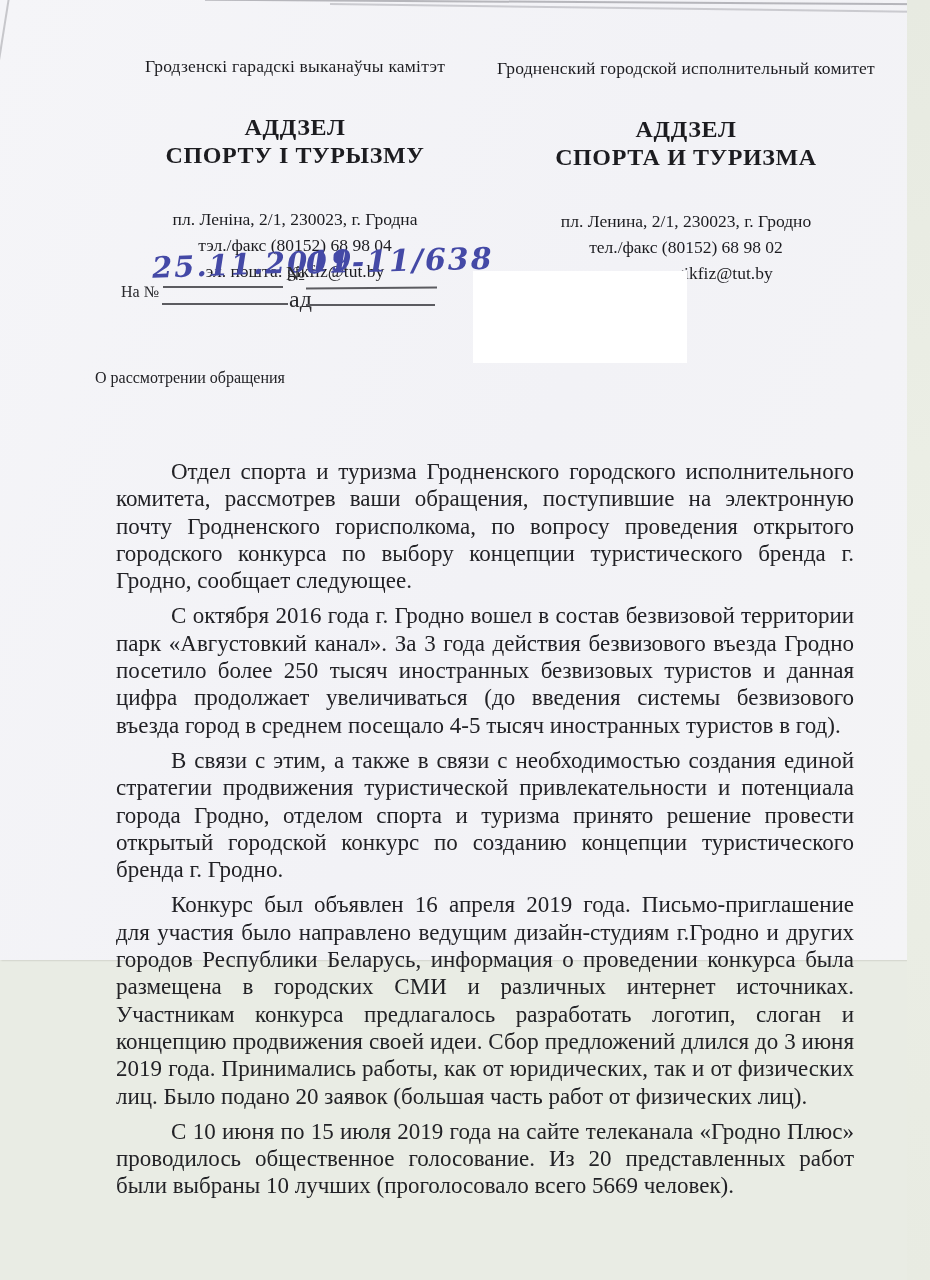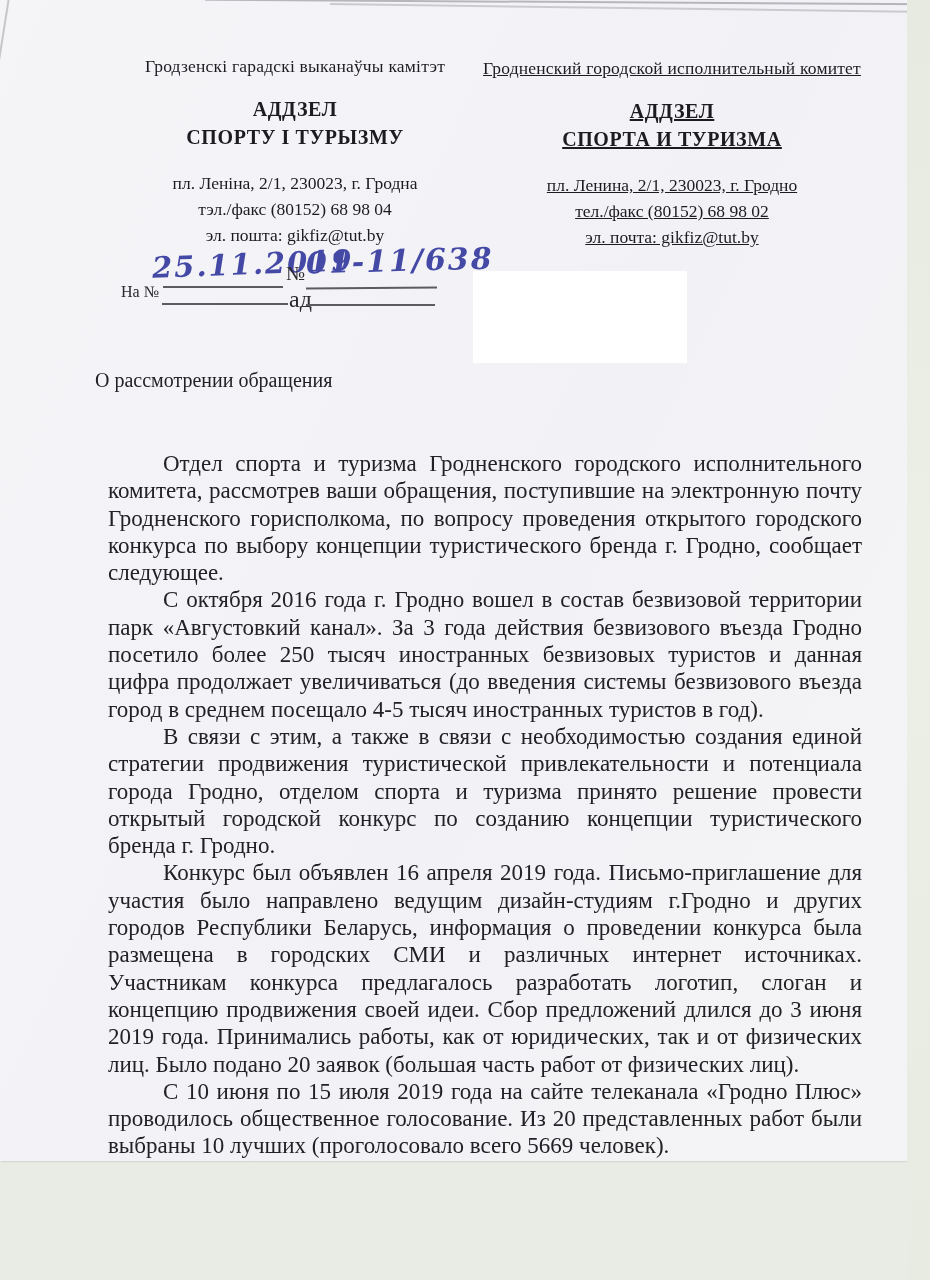--- a/index.html
+++ b/index.html
@@ -13,21 +13,21 @@
     overflow: hidden;
     font-family: "Liberation Serif", serif;
     background: #e9ece4;
   }
   
   .page {
     position: absolute;
     left: 0;
     top: 0;
     width: 907px;
-    height: 1161px;
+    height: 960px;
     background: linear-gradient(115deg, #f5f5f8 0%, #f2f2f6 55%, #f4f4f6 100%);
     box-shadow: 1px 0 2px rgba(110,115,100,.45);
   }
   
   .scan-strip {
     position: absolute;
     right: 0;
     top: 0;
     width: 23px;
     height: 1280px;
@@ -45,32 +45,32 @@
   }
   .corner-tl {
     top: -6px; left: -1px; width: 2px; height: 120px;
     background: #a8a8ae; opacity: .6; transform: rotate(9deg);
   }
   
   .head-col { position: absolute; text-align: center; color: #1c1c20; }
   .head-col .org { font-size: 17.5px; letter-spacing: .2px; }
   .head-col .dept {
     font-weight: bold;
-    font-size: 20px;
+    font-size: 24px;
     line-height: 28px;
     letter-spacing: .6px;
-    margin-top: 18px;
+    margin-top: 36px;
   }
   .head-col .addr {
-    margin-top: 19px;
+    margin-top: 37px;
     font-size: 17.5px;
     line-height: 26px;
   }
   .col-left  { left: 85px;  top: 56px; width: 420px; }
-  .col-right { left: 462px; top: 58px; width: 420px; text-decoration: underline; }
+  .col-right { left: 476px; top: 58px; width: 420px; }
   
   .ref { position: absolute; color: #2a2a2e; }
   .hw {
     font-family: "DejaVu Serif", serif;
     font-style: italic;
     font-weight: bold;
     letter-spacing: 2px;
   }
   .hw-date {
     left: 152px; top: 247px;
@@ -98,35 +98,35 @@
   .redaction {
     position: absolute;
     left: 473px; top: 271px;
     width: 214px; height: 92px;
     background: #ffffff;
   }
   
   .subject {
     position: absolute;
     left: 95px; top: 369px;
-    font-size: 20px;
+    font-size: 16px;
     color: #222226;
     text-align: right;
   }
   .body-text {
     position: absolute;
     left: 108px; top: 450px;
     width: 754px;
     font-size: 23px;
     line-height: 27.3px;
     color: #222226;
     text-align: justify;
   }
   .body-text p {
-    margin: 0;
+    margin: 8px;
     text-indent: 55px;
     text-align: justify;
     text-align-last: left;
   }
 </style>
 </head>
 <body>
 
 <div class="page">
 

